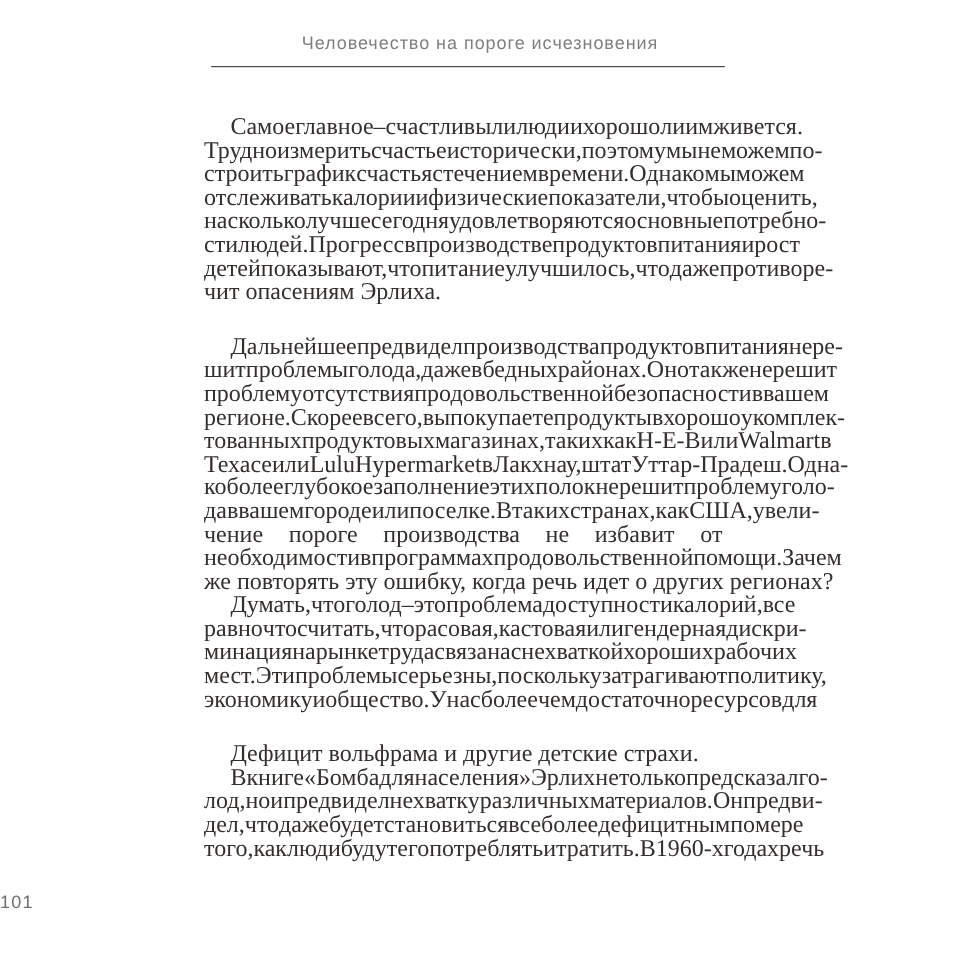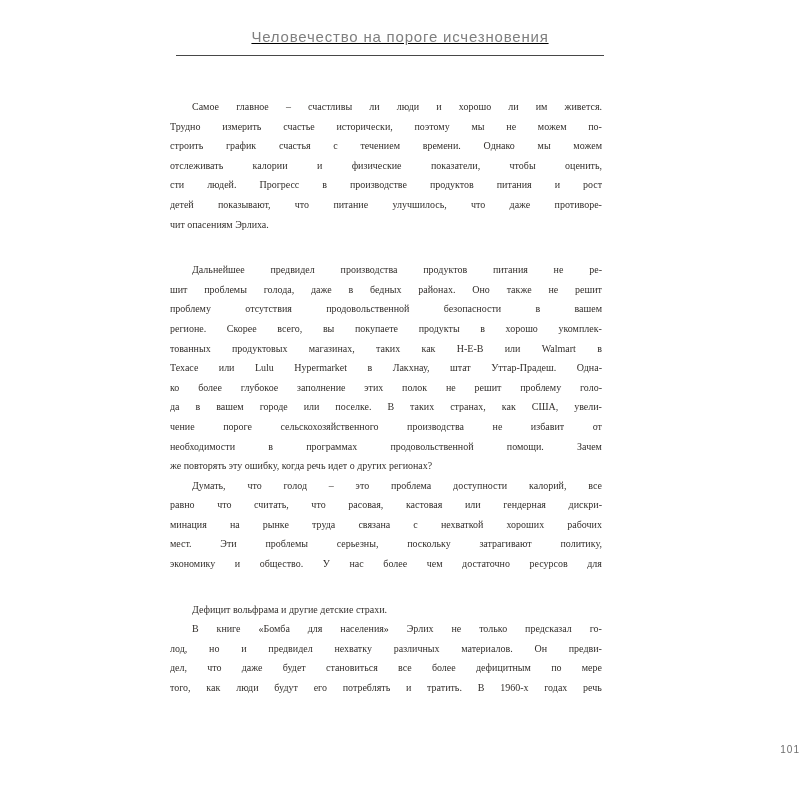--- a/index.html
+++ b/index.html
@@ -6,42 +6,41 @@
   body {
     width: 800px; height: 800px;
     background: var(--page-bg, #ffffff);
     font-family: "Liberation Serif", "DejaVu Serif", serif;
     position: relative;
     overflow: hidden;
   }
   .page-header {
     padding-top: 28px;
     text-align: center;
-    text-decoration: underline;
   }
   .running-title {
     font-family: "Liberation Sans", "DejaVu Sans", sans-serif;
     font-weight: 300;
     font-size: 15px;
     letter-spacing: 0.8px;
     color: var(--header-color, #7f7f7f);
   }
   .header-rule {
     margin: 10px 0 0 176px;
     width: 428px;
     height: 0;
     border-top: 1.5px solid var(--rule-color, #474747);
   }
   .text-column {
     position: absolute;
     left: 170px;
     top: 97px;
     width: 432px;
     color: var(--body-color, #332f2c);
-    font-size: 10px;
+    font-size: 20px;
   }
   .block { margin: 0; }
   .block.gap-before { margin-top: 26px; }
   .line {
     height: 19.6px;
     line-height: 19.6px;
     white-space: nowrap;
   }
   .line.just {
     display: flex;
@@ -52,24 +51,24 @@
     font-weight: normal;
     padding-left: 22px;
     height: 19.6px;
     line-height: 19.6px;
   }
   .page-number {
     position: absolute;
     left: 0;
     top: 744px;
     width: 100%;
-    text-align: right;
+    text-align: left;
     font-family: "Liberation Sans", "DejaVu Sans", sans-serif;
     font-weight: 300;
-    font-size: 10px;
+    font-size: 15px;
     letter-spacing: 1px;
     color: var(--pagenum-color, #6e6e6e);
   }
 </style>
 </head>
 <body style="--page-bg: #ffffff; --header-color: #7f7f7f; --rule-color: #474747; --body-color: #332f2c; --pagenum-color: #6e6e6e;">
 
 <div class="page-header">
   <div class="running-title">Человечество на пороге исчезновения</div>
   <div class="header-rule"></div>
@@ -115,20 +114,28 @@
       <div class="line just">
         <span>отслеживать</span>
         <span>калории</span>
         <span>и</span>
         <span>физические</span>
         <span>показатели,</span>
         <span>чтобы</span>
         <span>оценить,</span>
       </div>
       <div class="line just">
+        <span>насколько</span>
+        <span>лучше</span>
+        <span>сегодня</span>
+        <span>удовлетворяются</span>
+        <span>основные</span>
+        <span>потребно-</span>
+      </div>
+      <div class="line just">
         <span>сти</span>
         <span>людей.</span>
         <span>Прогресс</span>
         <span>в</span>
         <span>производстве</span>
         <span>продуктов</span>
         <span>питания</span>
         <span>и</span>
         <span>рост</span>
       </div>
@@ -230,21 +237,20 @@
         <span>В</span>
         <span>таких</span>
         <span>странах,</span>
         <span>как</span>
         <span>США,</span>
         <span>увели-</span>
       </div>
       <div class="line just">
         <span>чение</span>
         <span>пороге</span>
-        <span>сельскохозяйственного</span>
         <span>производства</span>
         <span>не</span>
         <span>избавит</span>
         <span>от</span>
       </div>
       <div class="line just">
         <span>необходимости</span>
         <span>в</span>
         <span>программах</span>
         <span>продовольственной</span>

